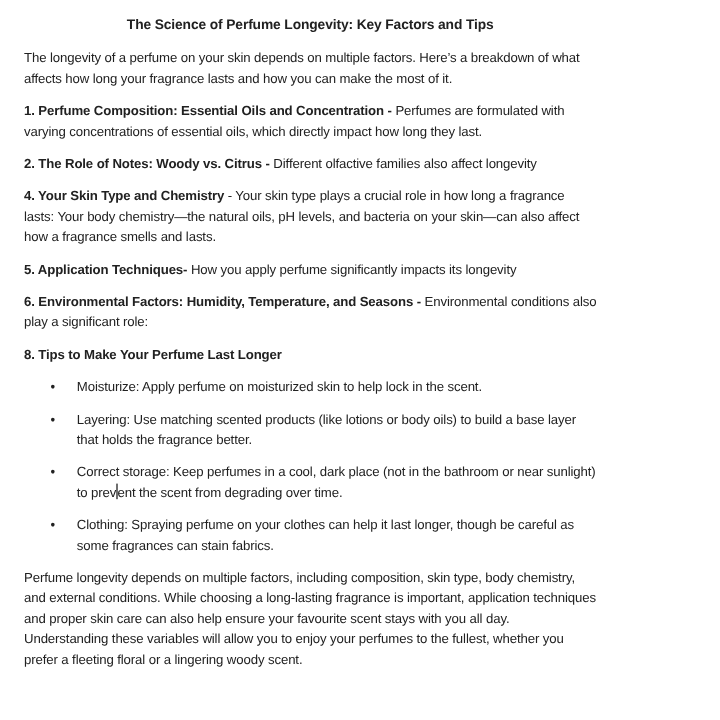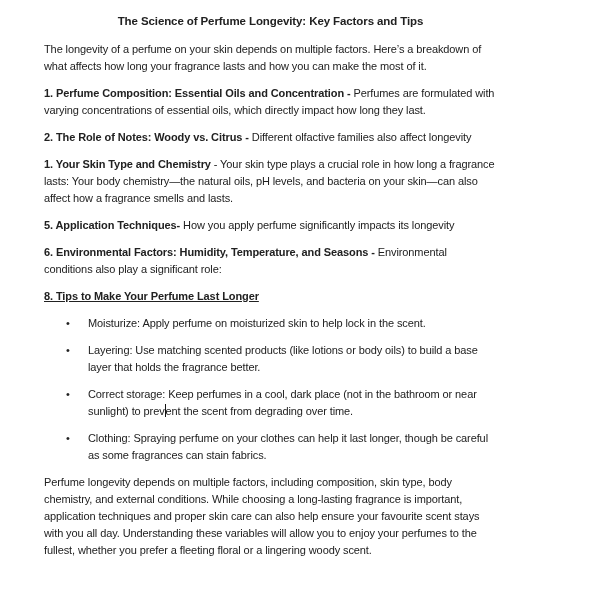--- a/index.html
+++ b/index.html
@@ -7,21 +7,21 @@
     padding: 0;
     width: 600px;
     height: 600px;
     background: #ffffff;
     overflow: hidden;
   }
   .doc {
     box-sizing: border-box;
     width: 544px;
     height: 600px;
-    padding: 13px 47px 0 44px;
+    padding: 13px 47px 0 20px;
     font-family: "Liberation Sans", sans-serif;
     font-size: 11px;
     line-height: 17px;
     letter-spacing: -0.1px;
     color: #212121;
     cursor: text;
   }
   .doc h1 {
     font-size: 11.5px;
     line-height: 17px;
@@ -31,21 +31,20 @@
   }
   .doc p {
     margin: 0 0 10px 0;
   }
   .bold { font-weight: normal; }
   .lead { font-weight: bold; }
   .tips-heading {
     font-weight: bold;
     margin: 0 0 10px 0;
     font-size: 11px;
-    text-decoration: underline;
   }
   ul.tips {
     list-style: none;
     margin: 0 0 10px 0;
     padding: 0;
   }
   ul.tips li {
     position: relative;
     padding-left: 44px;
     margin-bottom: 10px;
@@ -74,21 +73,21 @@
 <div class="doc">
 
   <h1>The Science of Perfume Longevity: Key Factors and Tips</h1>
 
   <p class="bold">The longevity of a perfume on your skin depends on multiple factors. Here’s a breakdown of what affects how long your fragrance lasts and how you can make the most of it.</p>
 
   <p><span class="lead">1. Perfume Composition: Essential Oils and Concentration -</span><span> Perfumes are formulated with varying concentrations of essential oils, which directly impact how long they last.</span></p>
 
   <p><span class="lead">2. The Role of Notes: Woody vs. Citrus -</span><span> Different olfactive families also affect longevity</span></p>
 
-  <p><span class="lead">1. Your Skin Type and Chemistry</span><span> - Your skin type plays a crucial role in how long a fragrance lasts: Your body chemistry—the natural oils, pH levels, and bacteria on your skin—can also affect how a fragrance smells and lasts.</span></p>
+  <p><span class="lead">4. Your Skin Type and Chemistry</span><span> - Your skin type plays a crucial role in how long a fragrance lasts: Your body chemistry—the natural oils, pH levels, and bacteria on your skin—can also affect how a fragrance smells and lasts.</span></p>
 
 
   <p><span class="lead">5. Application Techniques-</span><span> How you apply perfume significantly impacts its longevity</span></p>
 
   <p><span class="lead">6. Environmental Factors: Humidity, Temperature, and Seasons -</span><span> Environmental conditions also play a significant role:</span></p>
 
   <p class="tips-heading">8. Tips to Make Your Perfume Last Longer</p>
 
   <ul class="tips">
     <li>

